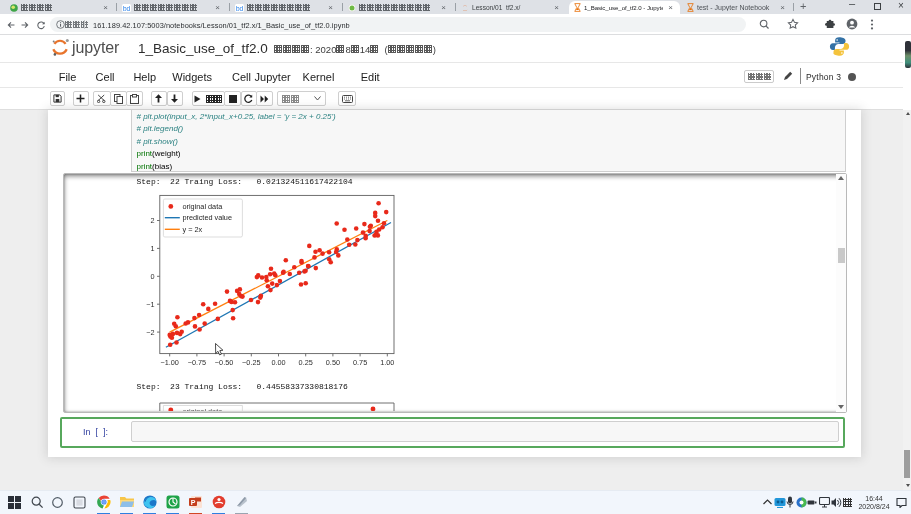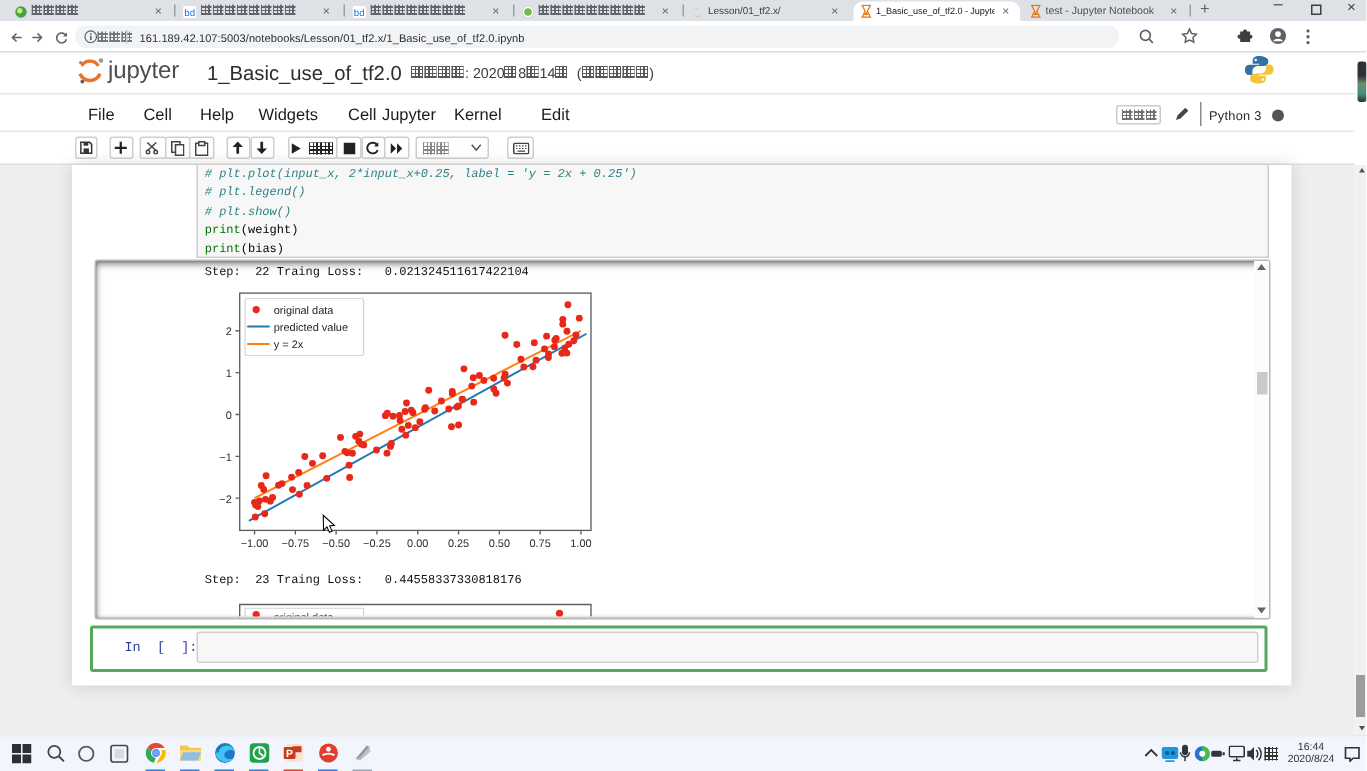--- a/index.html
+++ b/index.html
@@ -1,21 +1,21 @@
 <!DOCTYPE html>
 <html><head><meta charset="utf-8">
 <style>
 *{margin:0;padding:0;box-sizing:border-box}
 html,body{width:911px;height:514px;overflow:hidden}
 body{font-family:"Liberation Sans",sans-serif;position:relative;background:#fff}
 .ab{position:absolute}
 .zh{display:inline-block;background:repeating-linear-gradient(90deg,currentColor 0 1px,transparent 1px 2.5px),repeating-linear-gradient(0deg,currentColor 0 1px,transparent 1px 2.5px);opacity:.85}
 .zh7{width:7px;height:7px;margin-right:1px}
 .zh8{width:8px;height:8px;margin-right:1px}
-.mono{font-family:Liberation Mono, monospace}
+.mono{font-family:Liberation Sans, sans-serif}
 #tabbar{left:0;top:0;width:911px;height:14px;background:#dee1e6}
 .tab{top:1px;height:13px;border-radius:6px 6px 0 0;font-size:7px;color:#4d5156;display:flex;align-items:center;padding:0 5px;white-space:nowrap;overflow:hidden}
 .tab .ttl{flex:1;overflow:hidden;margin:0 3px}
 .tab .x{color:#5f6368;font-size:8px;width:9px;text-align:center;flex:none}
 .tabsep{top:3px;width:1px;height:8px;background:#9aa0a6}
 #urlbar{left:0;top:14px;width:911px;height:21px;background:#fff;border-bottom:1px solid #dcdddf}
 #urlchip{left:50px;top:2.5px;width:696px;height:15px;border-radius:8px;background:#f1f3f4}
 .tbtn{position:absolute;top:0;height:15px;background:#fff;border:1px solid #cfcfcf;border-radius:2px;display:flex;align-items:center;justify-content:center}
 </style></head>
 <body>

